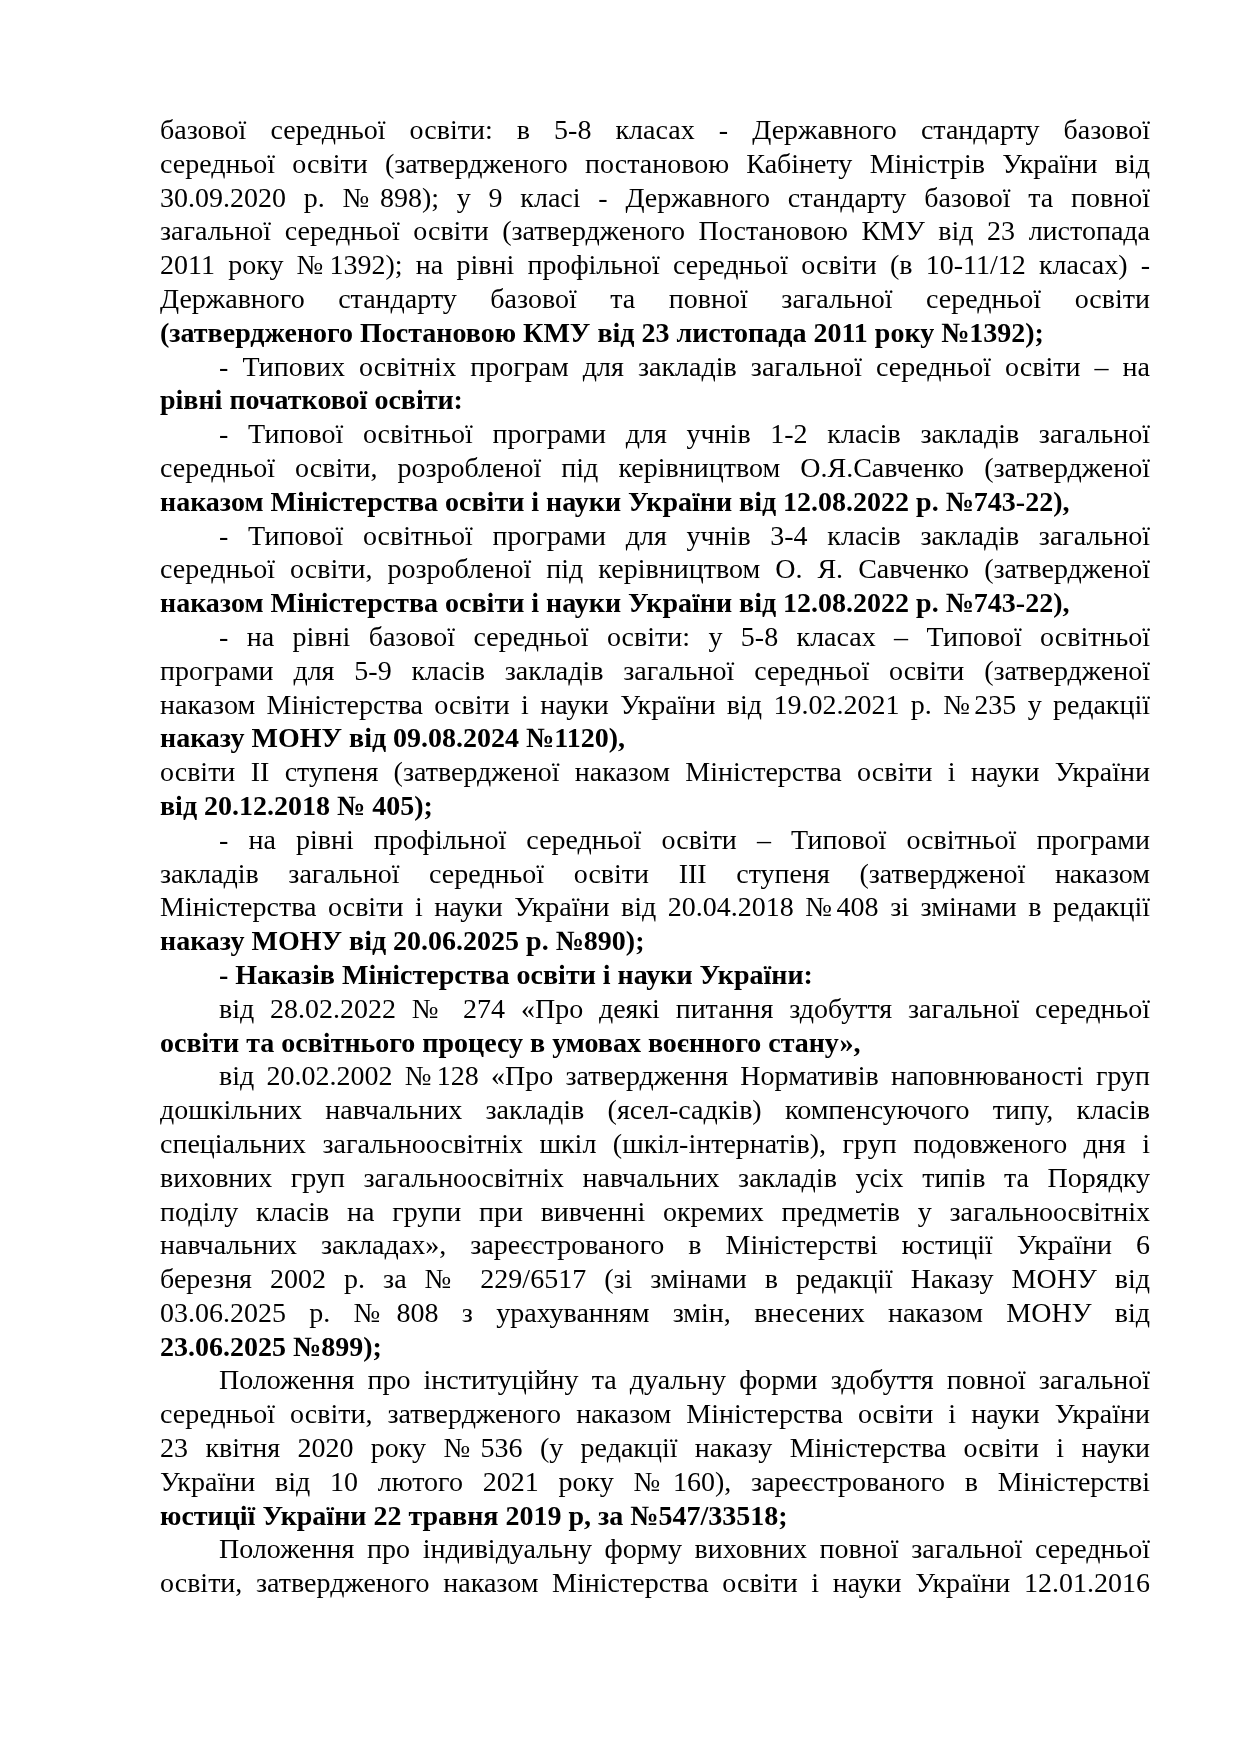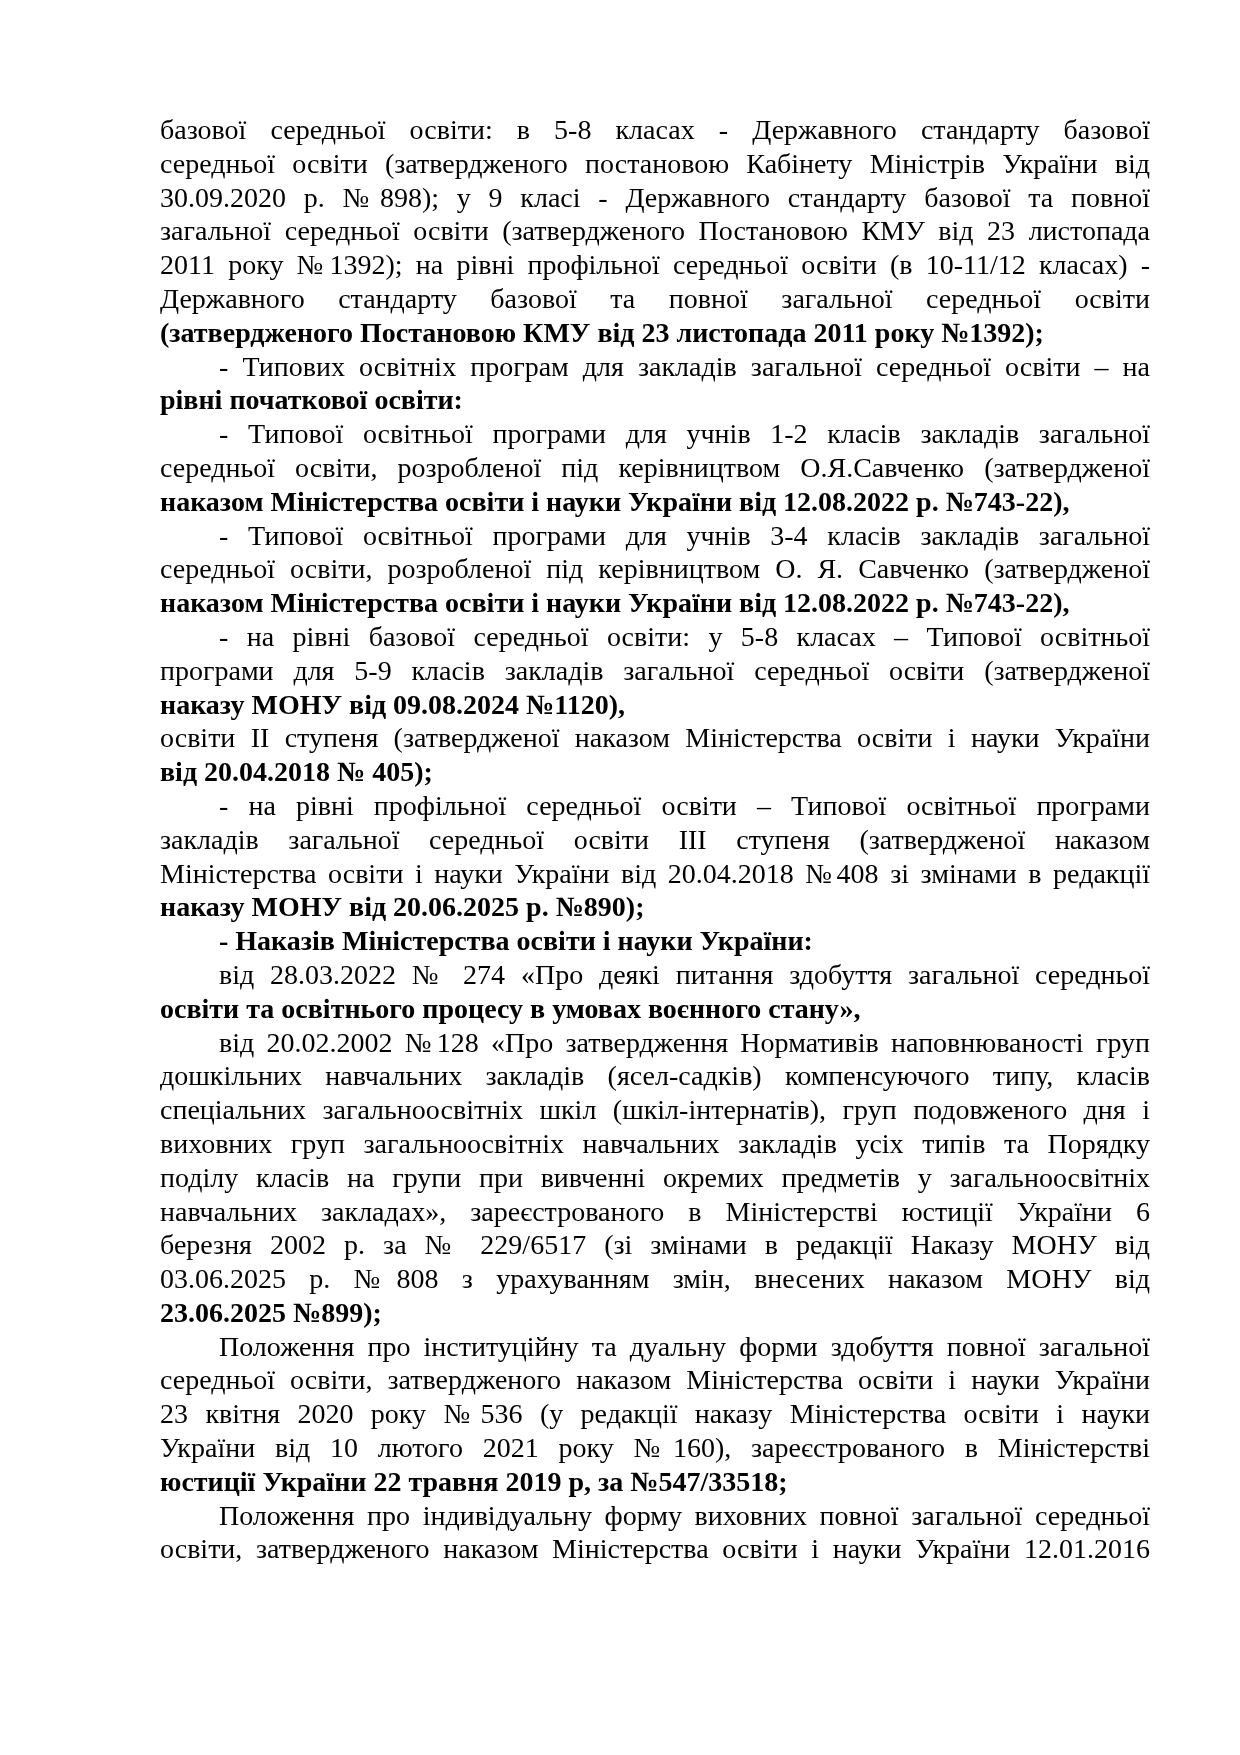--- a/index.html
+++ b/index.html
@@ -67,37 +67,38 @@
         <div class="line para-last">наказом Міністерства освіти і науки України від 12.08.2022 р. №743-22),</div>
       </div>
       <div class="paragraph">
         <div class="line indented-first">- Типової освітньої програми для учнів 3-4 класів закладів загальної</div>
         <div class="line">середньої освіти, розробленої під керівництвом О. Я. Савченко (затвердженої</div>
         <div class="line para-last">наказом Міністерства освіти і науки України від 12.08.2022 р. №743-22),</div>
       </div>
       <div class="paragraph">
         <div class="line indented-first">- на рівні базової середньої освіти: у 5-8 класах – Типової освітньої</div>
         <div class="line">програми для 5-9 класів закладів загальної середньої освіти (затвердженої</div>
+        <div class="line">наказом Міністерства освіти і науки України від 19.02.2021 р. №235 у редакції</div>
         <div class="line para-last">наказу МОНУ від 09.08.2024 №1120),</div>
       </div>
       <div class="paragraph">
         <div class="line">освіти II ступеня (затвердженої наказом Міністерства освіти і науки України</div>
-        <div class="line para-last">від 20.04.2018 № 405);</div>
+        <div class="line para-last">від 20.12.2018 № 405);</div>
       </div>
       <div class="paragraph">
         <div class="line indented-first">- на рівні профільної середньої освіти – Типової освітньої програми</div>
         <div class="line">закладів загальної середньої освіти III ступеня (затвердженої наказом</div>
         <div class="line">Міністерства освіти і науки України від 20.04.2018 №408 зі змінами в редакції</div>
         <div class="line para-last">наказу МОНУ від 20.06.2025 р. №890);</div>
       </div>
       <div class="paragraph">
         <div class="line indented-first para-last">- Наказів Міністерства освіти і науки України:</div>
       </div>
       <div class="paragraph">
-        <div class="line indented-first">від 28.03.2022 № 274 «Про деякі питання здобуття загальної середньої</div>
+        <div class="line indented-first">від 28.02.2022 № 274 «Про деякі питання здобуття загальної середньої</div>
         <div class="line para-last">освіти та освітнього процесу в умовах воєнного стану»,</div>
       </div>
       <div class="paragraph">
         <div class="line indented-first">від 20.02.2002 №128 «Про затвердження Нормативів наповнюваності груп</div>
         <div class="line">дошкільних навчальних закладів (ясел-садків) компенсуючого типу, класів</div>
         <div class="line">спеціальних загальноосвітніх шкіл (шкіл-інтернатів), груп подовженого дня і</div>
         <div class="line">виховних груп загальноосвітніх навчальних закладів усіх типів та Порядку</div>
         <div class="line">поділу класів на групи при вивченні окремих предметів у загальноосвітніх</div>
         <div class="line">навчальних закладах», зареєстрованого в Міністерстві юстиції України 6</div>
         <div class="line">березня 2002 р. за № 229/6517 (зі змінами в редакції Наказу МОНУ від</div>

